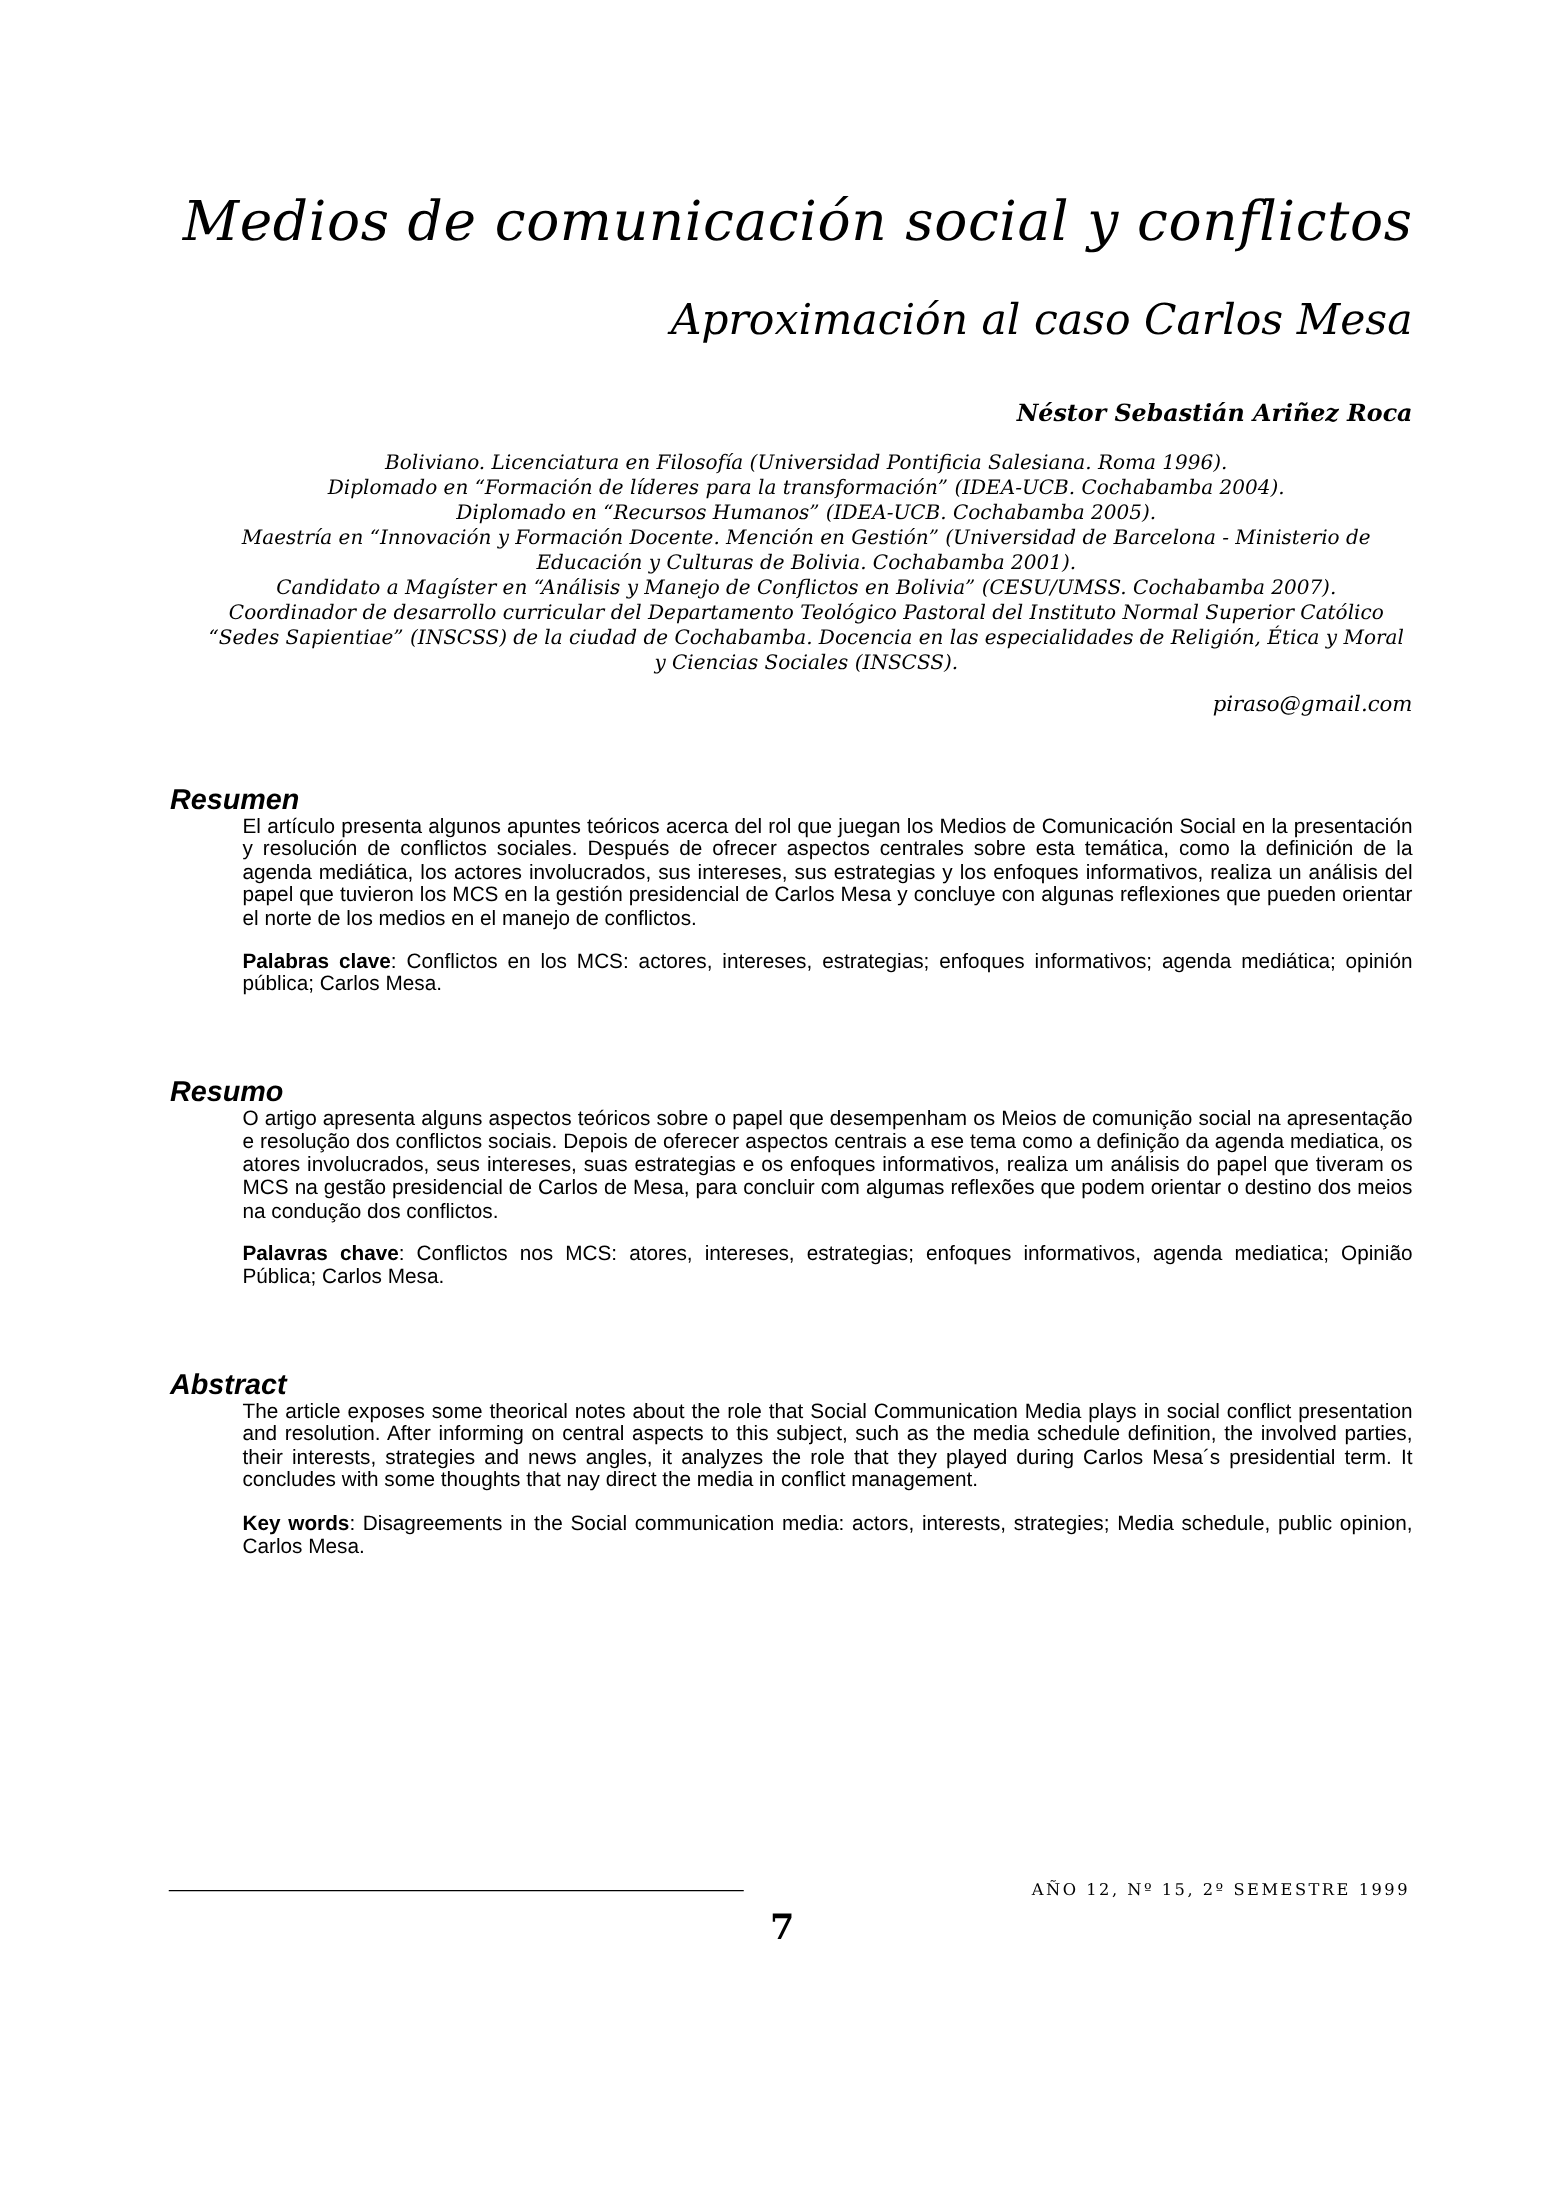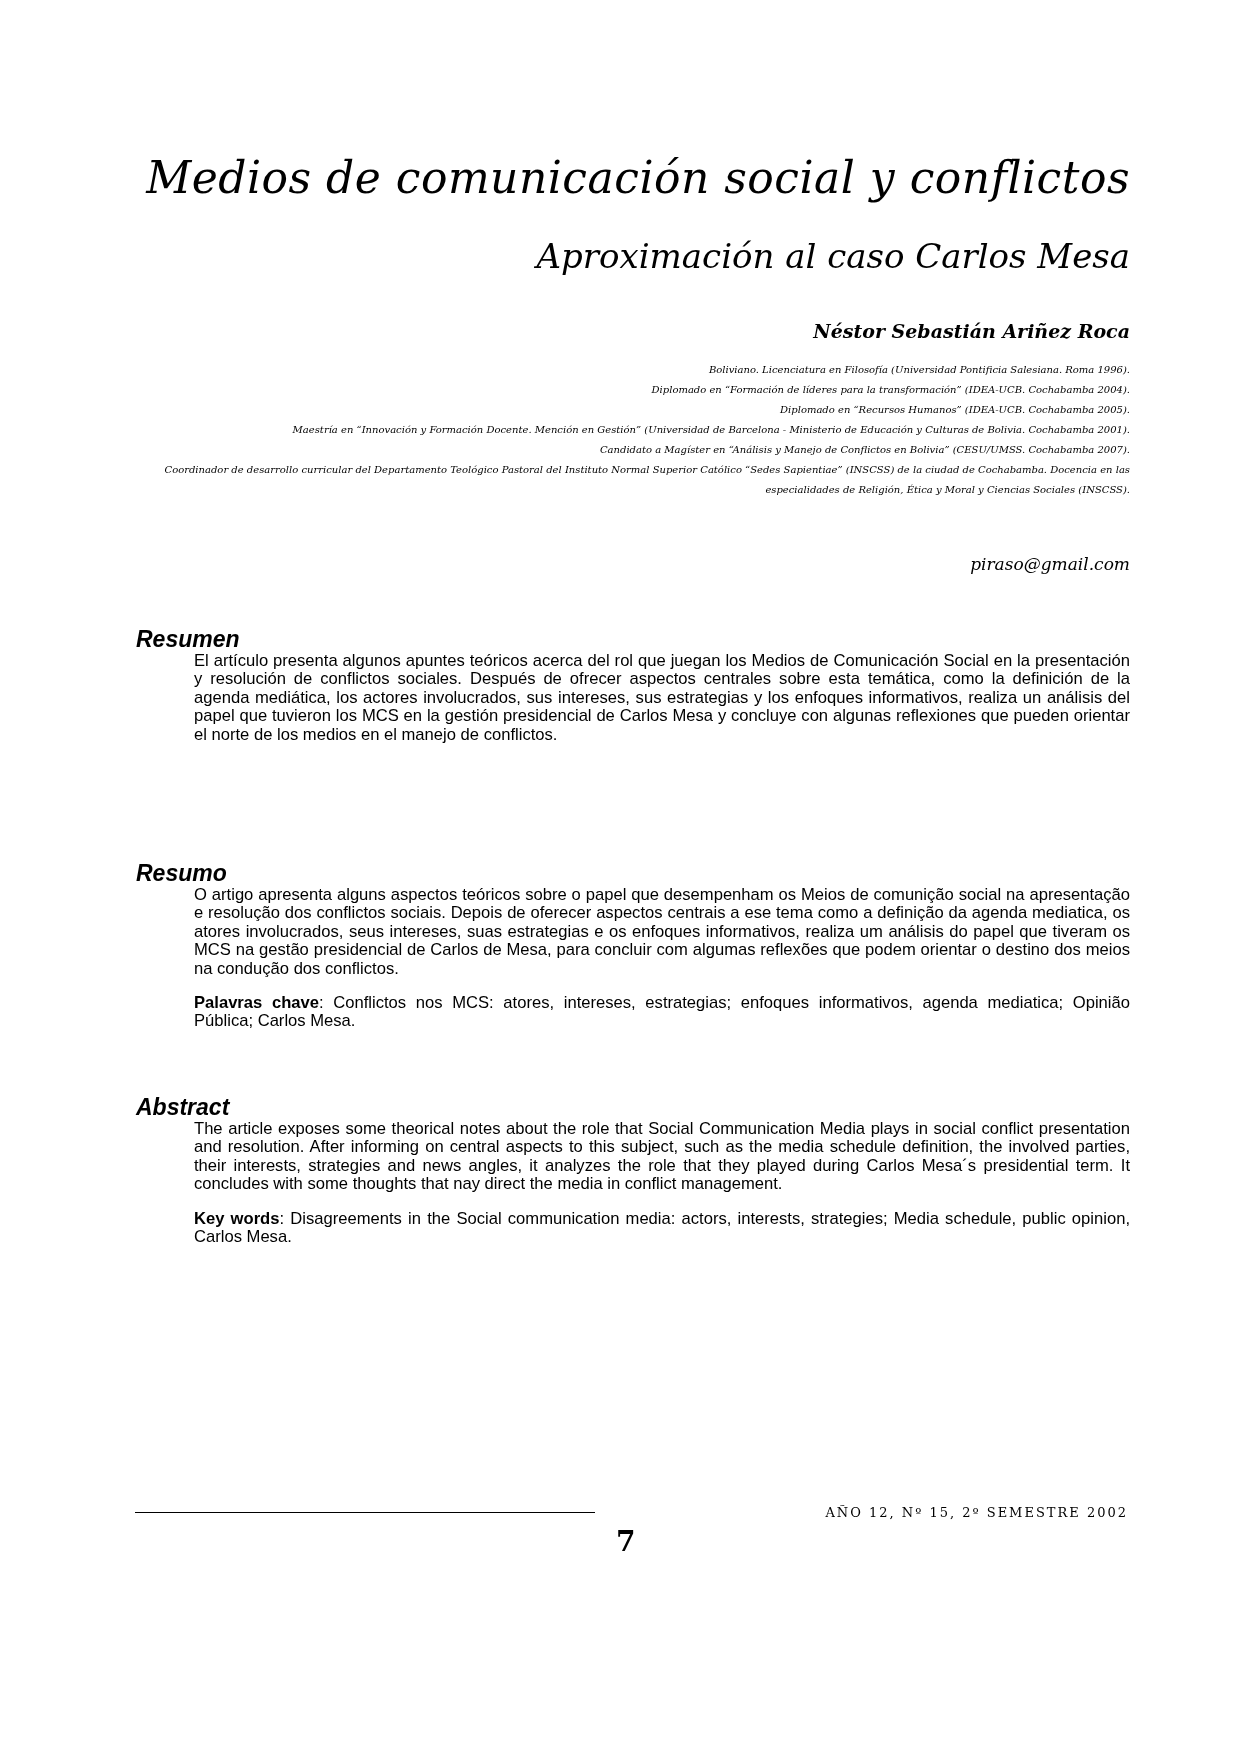--- a/index.html
+++ b/index.html
@@ -49,23 +49,23 @@
       white-space: nowrap;
       text-align: right;
     }
     .bio {
       position: absolute;
       right: 110px;
       left: 160px;
       top: 360px;
       font-family: "DejaVu Serif", serif;
       font-style: italic;
-      font-size: 10px;
+      font-size: 16px;
       line-height: 20px;
-      text-align: right;
+      text-align: center;
     }
     .bio .bio-line { display: block; margin: 0 0 0 0; }
     .email {
       position: absolute;
       right: 110px;
       top: 553px;
       font-family: "DejaVu Serif", serif;
       font-style: italic;
       font-weight: normal;
       font-size: 17px;
@@ -144,34 +144,35 @@
   <span class="bio-line">Candidato a Magíster en “Análisis y Manejo de Conflictos en Bolivia” (CESU/UMSS. Cochabamba 2007).</span>
   <span class="bio-line">Coordinador de desarrollo curricular del Departamento Teológico Pastoral del Instituto Normal Superior Católico “Sedes Sapientiae” (INSCSS) de la ciudad de Cochabamba. Docencia en las especialidades de Religión, Ética y Moral y Ciencias Sociales (INSCSS).</span>
 </div>
 
 <div class="email">piraso@gmail.com</div>
 
 <div class="section" id="sec-resumen">
   <h2 class="section-heading">Resumen</h2>
   <div class="section-body">
     <p>El artículo presenta algunos apuntes teóricos acerca del rol que juegan los Medios de Comunicación Social en la presentación y resolución de conflictos sociales. Después de ofrecer aspectos centrales sobre esta temática, como la definición de la agenda mediática, los actores involucrados, sus intereses, sus estrategias y los enfoques informativos, realiza un análisis del papel que tuvieron los MCS en la gestión presidencial de Carlos Mesa y concluye con algunas reflexiones que pueden orientar el norte de los medios en el manejo de conflictos.</p>
+    <p class="keywords"><span class="kw-label">Palabras clave</span><span>: Conflictos en los MCS: actores, intereses, estrategias; enfoques informativos; agenda mediática; opinión pública; Carlos Mesa.</span></p>
   </div>
 </div>
 
 <div class="section" id="sec-resumo">
   <h2 class="section-heading">Resumo</h2>
   <div class="section-body">
     <p>O artigo apresenta alguns aspectos teóricos sobre o papel que desempenham os Meios de comunição social na apresentação e resolução dos conflictos sociais. Depois de oferecer aspectos centrais a ese tema como a definição da agenda mediatica, os atores involucrados, seus intereses, suas estrategias e os enfoques informativos, realiza um análisis do papel que tiveram os MCS na gestão presidencial de Carlos de Mesa, para concluir com algumas reflexões que podem orientar o destino dos meios na condução dos conflictos.</p>
     <p class="keywords"><span class="kw-label">Palavras chave</span><span>: Conflictos nos MCS: atores, intereses, estrategias; enfoques informativos, agenda mediatica; Opinião Pública; Carlos Mesa.</span></p>
   </div>
 </div>
 
 <div class="section" id="sec-abstract">
   <h2 class="section-heading">Abstract</h2>
   <div class="section-body">
     <p>The article exposes some theorical notes about the role that Social Communication Media plays in social conflict presentation and resolution. After informing on central aspects to this subject, such as the media schedule definition, the involved parties, their interests, strategies and news angles, it analyzes the role that they played during Carlos Mesa´s presidential term. It concludes with some thoughts that nay direct the media in conflict management.</p>
     <p class="keywords"><span class="kw-label">Key words</span><span>: Disagreements in the Social communication media: actors, interests, strategies; Media schedule, public opinion, Carlos Mesa.</span></p>
   </div>
 </div>
 
 <div class="footer-rule"></div>
-<div class="footer-issue">AÑO 12, Nº 15, 2º SEMESTRE 2002</div>
+<div class="footer-issue">AÑO 12, Nº 15, 2º SEMESTRE 1999</div>
 <div class="page-number">7</div>
 
 </body></html>

